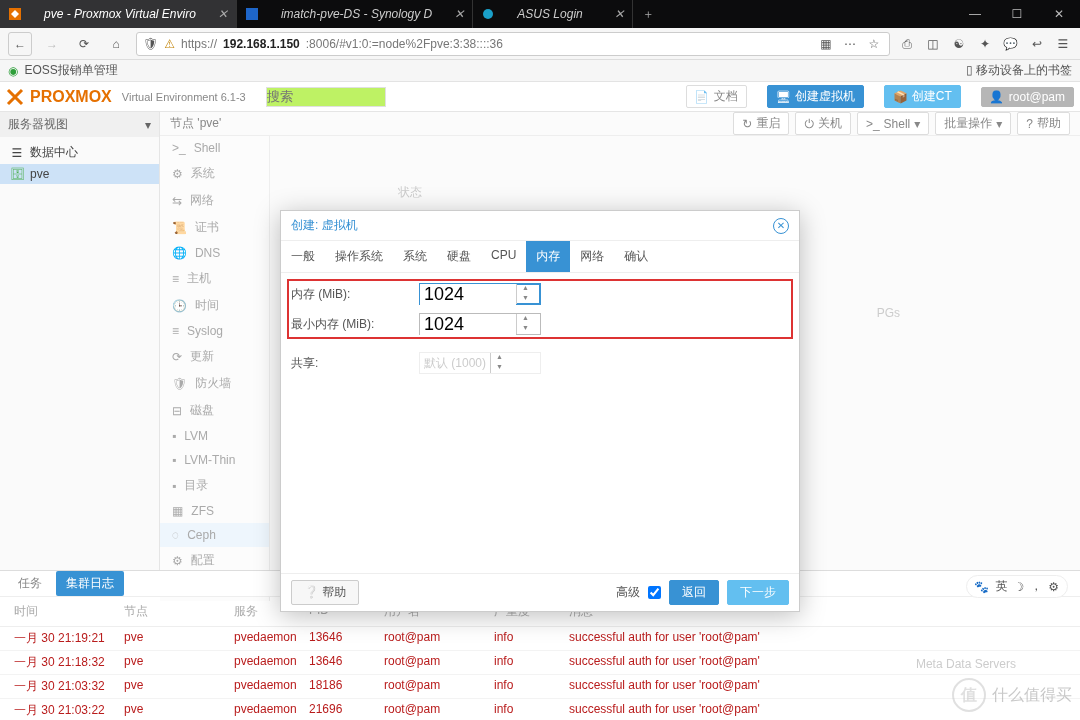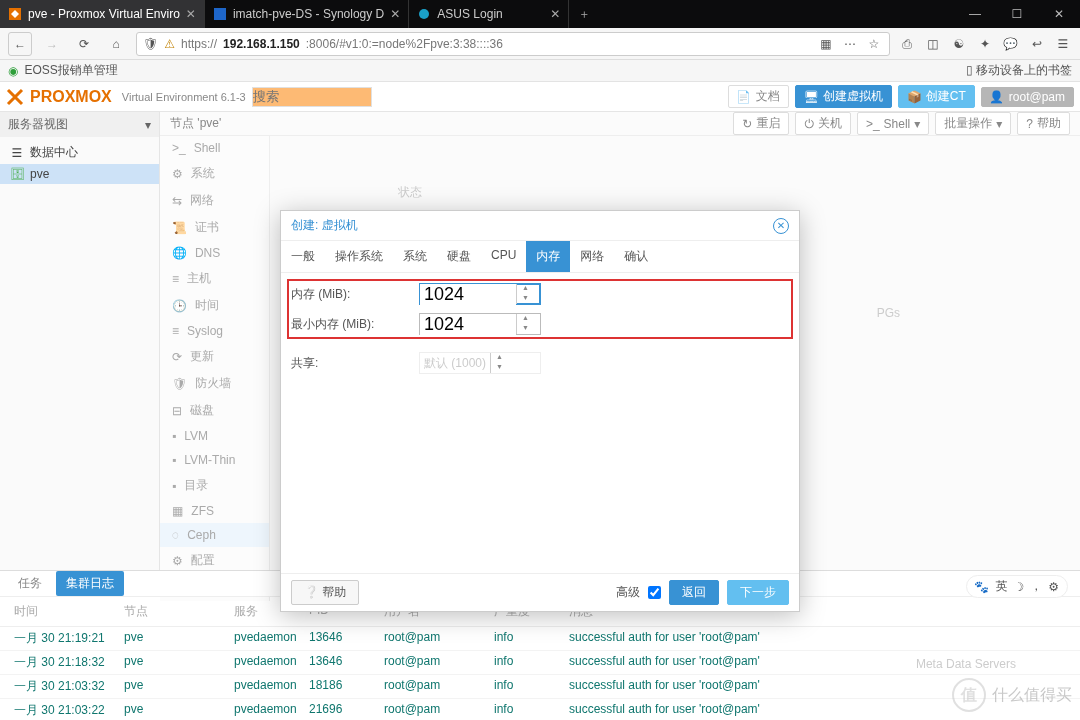--- a/index.html
+++ b/index.html
@@ -1,45 +1,45 @@
 <!DOCTYPE html>
 <html><head>
 <meta charset="utf-8">
 <style>
 * { box-sizing: border-box; margin: 0; padding: 0; font-family: -apple-system, "Segoe UI", Arial, sans-serif; }
 body { width: 1080px; height: 720px; background: #fff; font-size: 12px; color: #555; overflow: hidden; position: relative; }
 
 
 .titlebar { background: #0c0c0d; height: 28px; display: flex; align-items: stretch; }
-.tab { display: flex; align-items: center; padding: 0 8px; gap: 6px; min-width: 160px; border-right: 1px solid #333; color: #ccc; }
+.tab { display: flex; align-items: center; padding: 0 8px; gap: 22px; min-width: 160px; border-right: 1px solid #333; color: #ccc; font-style: italic; }
 .tab.active { background: #323234; color: #fff; }
 .tab-icon { width: 14px; height: 14px; display: inline-flex; align-items: center; justify-content: center; }
 .tab-close { margin-left: auto; color: #aaa; cursor: pointer; }
 .tabplus { width: 30px; display:flex; align-items:center; justify-content:center; color:#aaa; }
 .winctl { margin-left:auto; display:flex; }
 .winctl div { width:42px; display:flex; align-items:center; justify-content:center; color:#bbb; }
 
 .urlbar { background: #f6f6f6; height: 32px; display:flex; align-items:center; gap:8px; padding:0 8px; border-bottom:1px solid #ddd;}
 .navbtn { width:24px; height:24px; border:1px solid #ccc; border-radius:3px; display:flex; align-items:center; justify-content:center; color:#555; }
 .navbtn.nob { border:none; }
 .url { flex:1; display:flex; align-items:center; gap:6px; border:1px solid #ccc; border-radius:3px; height:24px; padding:0 6px; background:#fff;}
 .url .ip { font-weight:600; color:#222; }
 .url-tail { color:#777; }
 .ricon { width:18px; text-align:center; color:#555; }
 
 .bmbar { background:#f6f6f6; height:22px; display:flex; align-items:center; padding:0 8px; gap:6px; border-bottom:1px solid #e3e3e3;}
 .bm { display:flex; align-items:center; gap:4px; }
 .bmr { margin-left:auto; }
 
 
-.pve-header { height:30px; background:#fff; border-bottom:1px solid #e5e5e5; display:flex; align-items:center; padding:0 6px; gap:6px; }
+.pve-header { height:30px; background:#fff; border-bottom:1px solid #e5e5e5; display:flex; align-items:center; padding:0 6px; gap:20px; }
 .pve-logo { display:flex; align-items:center; gap:6px; }
 .pve-logo-x { color:#e57000; font-weight:bold; font-size:16px; letter-spacing:0px;}
 .pve-env { color:#888; font-size:11px; margin-left:4px;}
-.pve-search { background:#fdba74; height:20px; width:120px; border:1px solid #e0e0e0;}
+.pve-search { background:#bef264; height:20px; width:120px; border:1px solid #e0e0e0;}
 .hbtn { border:1px solid #ddd; border-radius:2px; padding:2px 8px; background:#fff; color:#888; display:flex; gap:4px; align-items:center; }
 .hbtn.blue { background:#3892d4; color:#fff; border-color:#3892d4; }
 .hbtn.tealish { background:#63bff0; color:#fff; border-color:#63bff0;}
 .hbtn.user { background:#b6b6b6; color:#fff; border-color:#b6b6b6;}
 .hspacer { flex:1; }
 
 
 .layout { display:flex; height: calc(720px - 28px - 32px - 22px - 30px - 150px); }
 .leftnav { width:160px; border-right:1px solid #e5e5e5; background:#fafafa; }
 .leftnav-h { background:#f0f0f0; padding:4px 8px; color:#666; display:flex; justify-content:space-between; align-items:center;}
@@ -60,21 +60,21 @@
 .midmain { flex:1; padding:18px; color:#ccc; position:relative;}
 
 
 .logwrap { height:150px; border-top:1px solid #ddd; display:flex; flex-direction:column;}
 .logtabs { height:28px; display:flex; align-items:center; gap:4px; padding:0 8px; background:#fff; border-bottom:1px solid #eee;}
 .logtab { padding:4px 10px; color:#888;}
 .logtab.act { background:#3892d4; color:#fff; border-radius:2px;}
 .floatbar { position:absolute; right:12px; top:4px; display:flex; gap:6px; background:#fff; border:1px solid #eee; border-radius:12px; padding:2px 8px; align-items:center;}
 .loghead { display:flex; padding:4px 10px; color:#aaa; border-bottom:1px solid #eee; gap:0;}
 .lh { padding:2px 4px;}
-.logrow { display:flex; padding:3px 10px; border-bottom:1px solid #f3f3f3; color:#0f766e;}
+.logrow { display:flex; padding:3px 10px; border-bottom:1px solid #f3f3f3; color:#b91c1c;}
 .lc { padding:0 4px;}
 .c1{width:110px}.c2{width:110px}.c3{width:75px}.c4{width:75px}.c5{width:110px}.c6{width:75px}.c7{flex:1}
 
 
 .dialog { position:absolute; left:280px; top:210px; width:520px; background:#fff; border:1px solid #ccc; box-shadow:0 4px 24px rgba(0,0,0,.25); z-index:100;}
 .dlg-title { padding:6px 10px; color:#3892d4; display:flex; align-items:center; border-bottom:1px solid #eee;}
 .dlg-close { margin-left:auto; color:#3892d4; border:1px solid #3892d4; border-radius:50%; width:16px; height:16px; display:flex; align-items:center; justify-content:center; font-size:10px;}
 .dlg-tabs { display:flex; border-bottom:1px solid #eee;}
 .dt { padding:7px 10px; color:#555;}
 .dt.act { background:#3892d4; color:#fff;}

